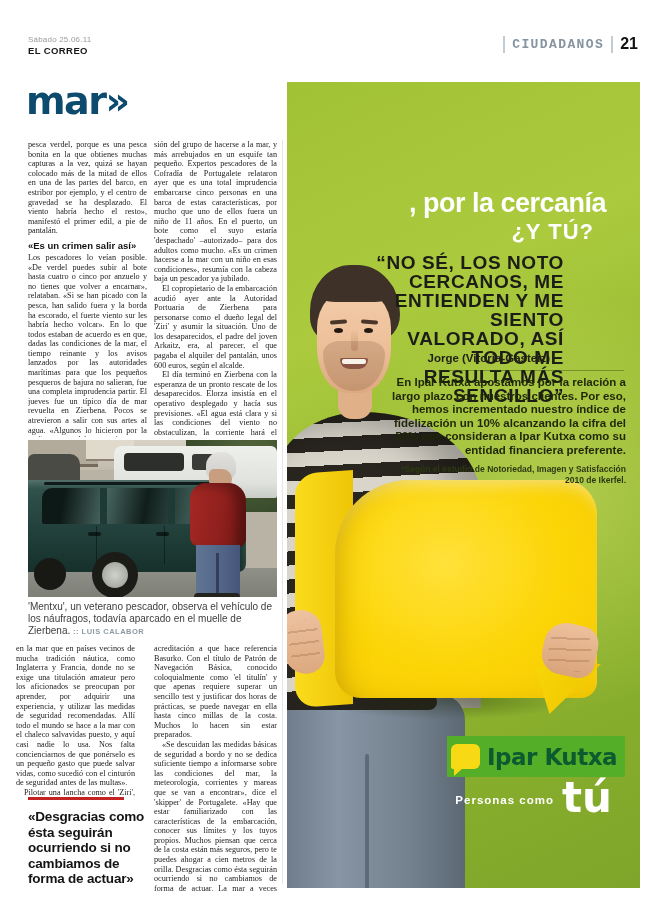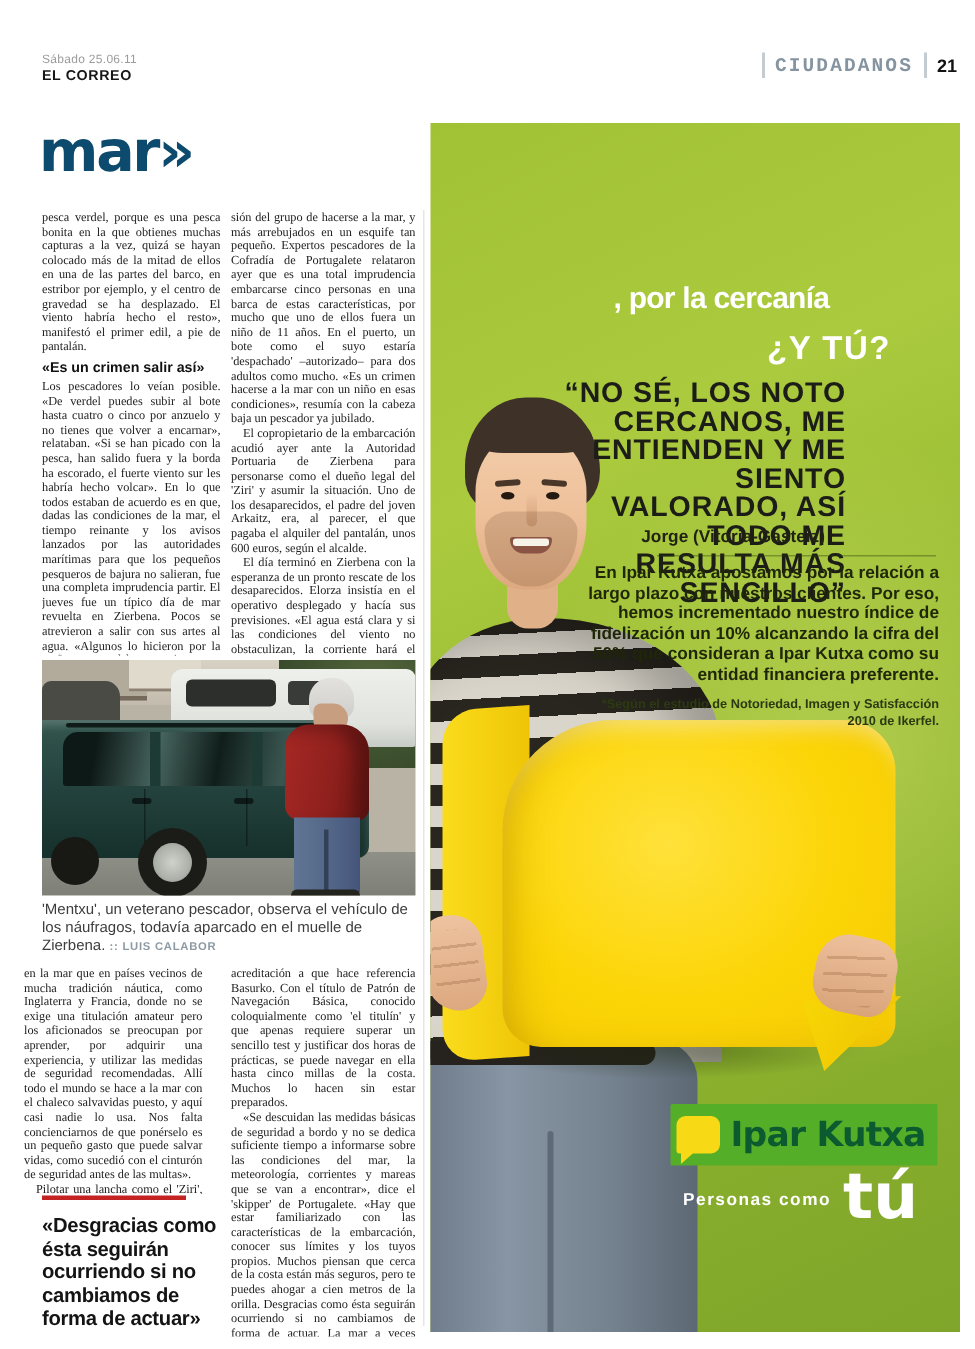--- a/index.html
+++ b/index.html
@@ -9,21 +9,21 @@
     -webkit-font-smoothing:antialiased;
   }
   .abs { position:absolute; }
 
   
   .hdr-date { left:28px; top:35px; font-size:8px; color:#9b9b9b; letter-spacing:.2px; }
   .hdr-paper { left:28px; top:45px; font-size:9.5px; font-weight:700; color:#161616; letter-spacing:.4px; }
   .hdr-right { right:12px; top:35px; display:flex; align-items:center; gap:7px; }
   .vbar { width:2px; height:17px; background:#c4ccd2; }
   .section-label { font-size:13px; font-weight:700; color:#8594a0; letter-spacing:1.4px;font-family:Liberation Mono, monospace; }
-  .page-number { font-size:12px; font-weight:700; color:#121212; }
+  .page-number { font-size:16px; font-weight:700; color:#121212; }
 
   .headline { left:26px; top:82px; font-size:38px; font-weight:700; letter-spacing:-1.5px; color:#0c4a6e; line-height:1; font-family:"DejaVu Sans","Liberation Sans",sans-serif; }
 
   .gutter-rule { left:282px; top:140px; width:1px; height:744px; background:#e6e6e6; }
 
   
   .ncol { position:absolute; font-family:"Liberation Serif", serif; font-size:8.2px; line-height:9.6px; color:#1c1c1c; text-align:justify; overflow:hidden; }
   .ncol p { margin:0; }
   .ncol p.ind { text-indent:8px; }
   .subhead { font-family:"Liberation Sans",sans-serif; font-weight:700; font-size:9.5px; line-height:11px; margin:4px 0 2px; color:#111; text-align:left; }
@@ -72,21 +72,21 @@
   .red-rule { width:96px; height:3px; background:#c32323; margin-bottom:9px; }
   .pq-text { font-size:13.5px; line-height:15.5px; font-weight:700; color:#141414; letter-spacing:-.2px; }
 
   
   .ad { left:287px; top:82px; width:353px; height:806px; overflow:hidden;
         background:linear-gradient(155deg,#a2c235 0%, #abca3e 28%, #93b830 55%, #7fa52a 100%); }
   .ad::before { content:""; position:absolute; left:0; top:0; right:0; bottom:0;
         background:radial-gradient(circle at 78% 52%, rgba(255,255,150,.28) 0%, rgba(255,255,255,0) 42%); }
   .ad * { position:absolute; }
   .ad-yo { left:4px; top:24px; font-size:118px; line-height:1; font-weight:700; color:#fff; letter-spacing:-7px; font-family:"DejaVu Sans",sans-serif; z-index:6; }
-  .ad-tagline { left:122px; top:106px; font-size:20px; font-weight:700; color:#fff; letter-spacing:-.5px; z-index:6; }
+  .ad-tagline { left:122px; top:106px; font-size:27px; font-weight:700; color:#fff; letter-spacing:-.5px; z-index:6; }
   .ad-question { right:46px; top:137px; font-size:22px; font-weight:700; color:#fff; letter-spacing:1px; z-index:6; }
   .ad-quote { right:76px; top:171px; width:188px; text-align:right; font-size:19px; line-height:19px; font-weight:700; color:#1d1d18; letter-spacing:.6px; z-index:6; }
   .ad-author { right:90px; top:270px; font-size:11.5px; font-weight:700; color:#222214; z-index:6; }
   .ad-divider { right:16px; top:288px; width:186px; height:1px; background:rgba(40,60,5,.38); z-index:6; }
   .ad-body { right:14px; top:294px; width:246px; text-align:right; font-size:11.5px; line-height:13.6px; font-weight:700; color:#1f2708; z-index:6; }
   .ad-footnote { right:14px; top:382px; width:230px; text-align:right; font-size:8.5px; line-height:11px; font-weight:700; color:#2c3a12; z-index:6; }
 
   
   .man-sweater { left:-12px; top:330px; width:206px; height:296px; z-index:2;
       background:repeating-linear-gradient(177deg, #29251f 0px, #29251f 14px, #d9d5cb 14px, #d9d5cb 28px);

